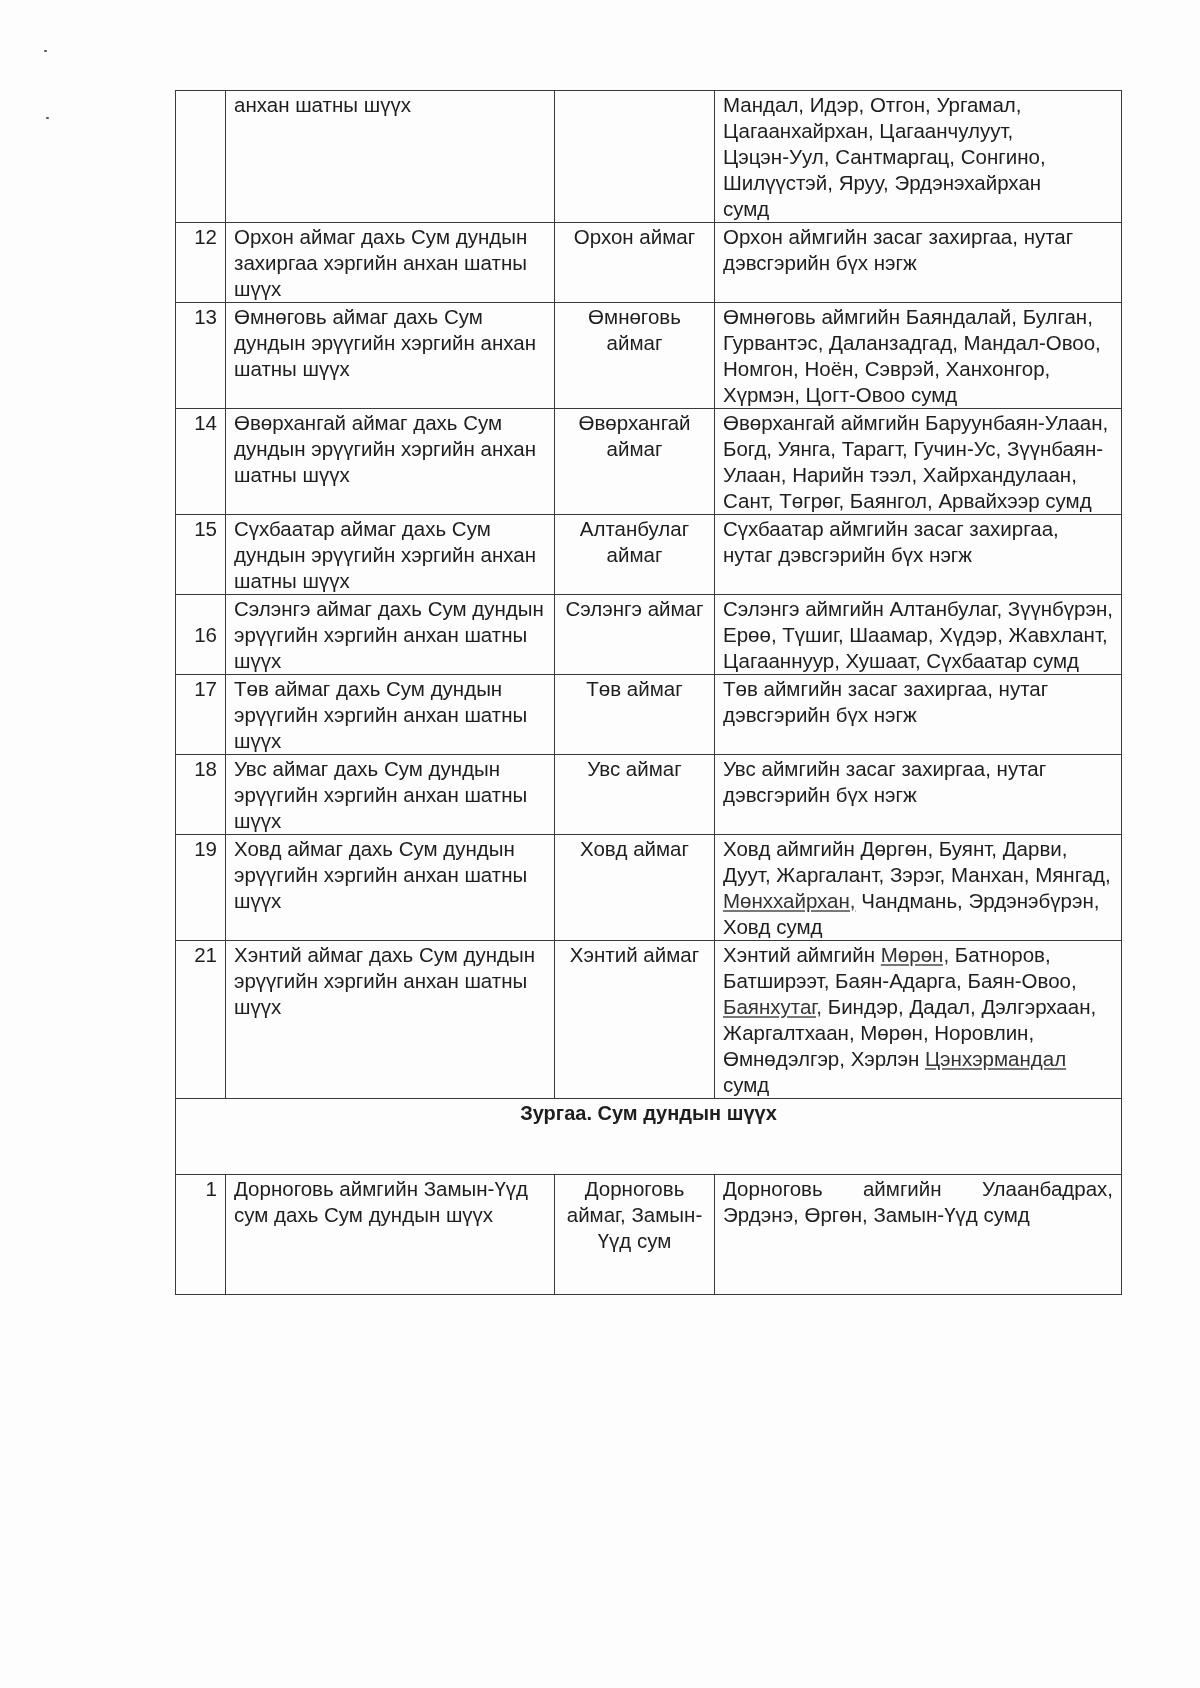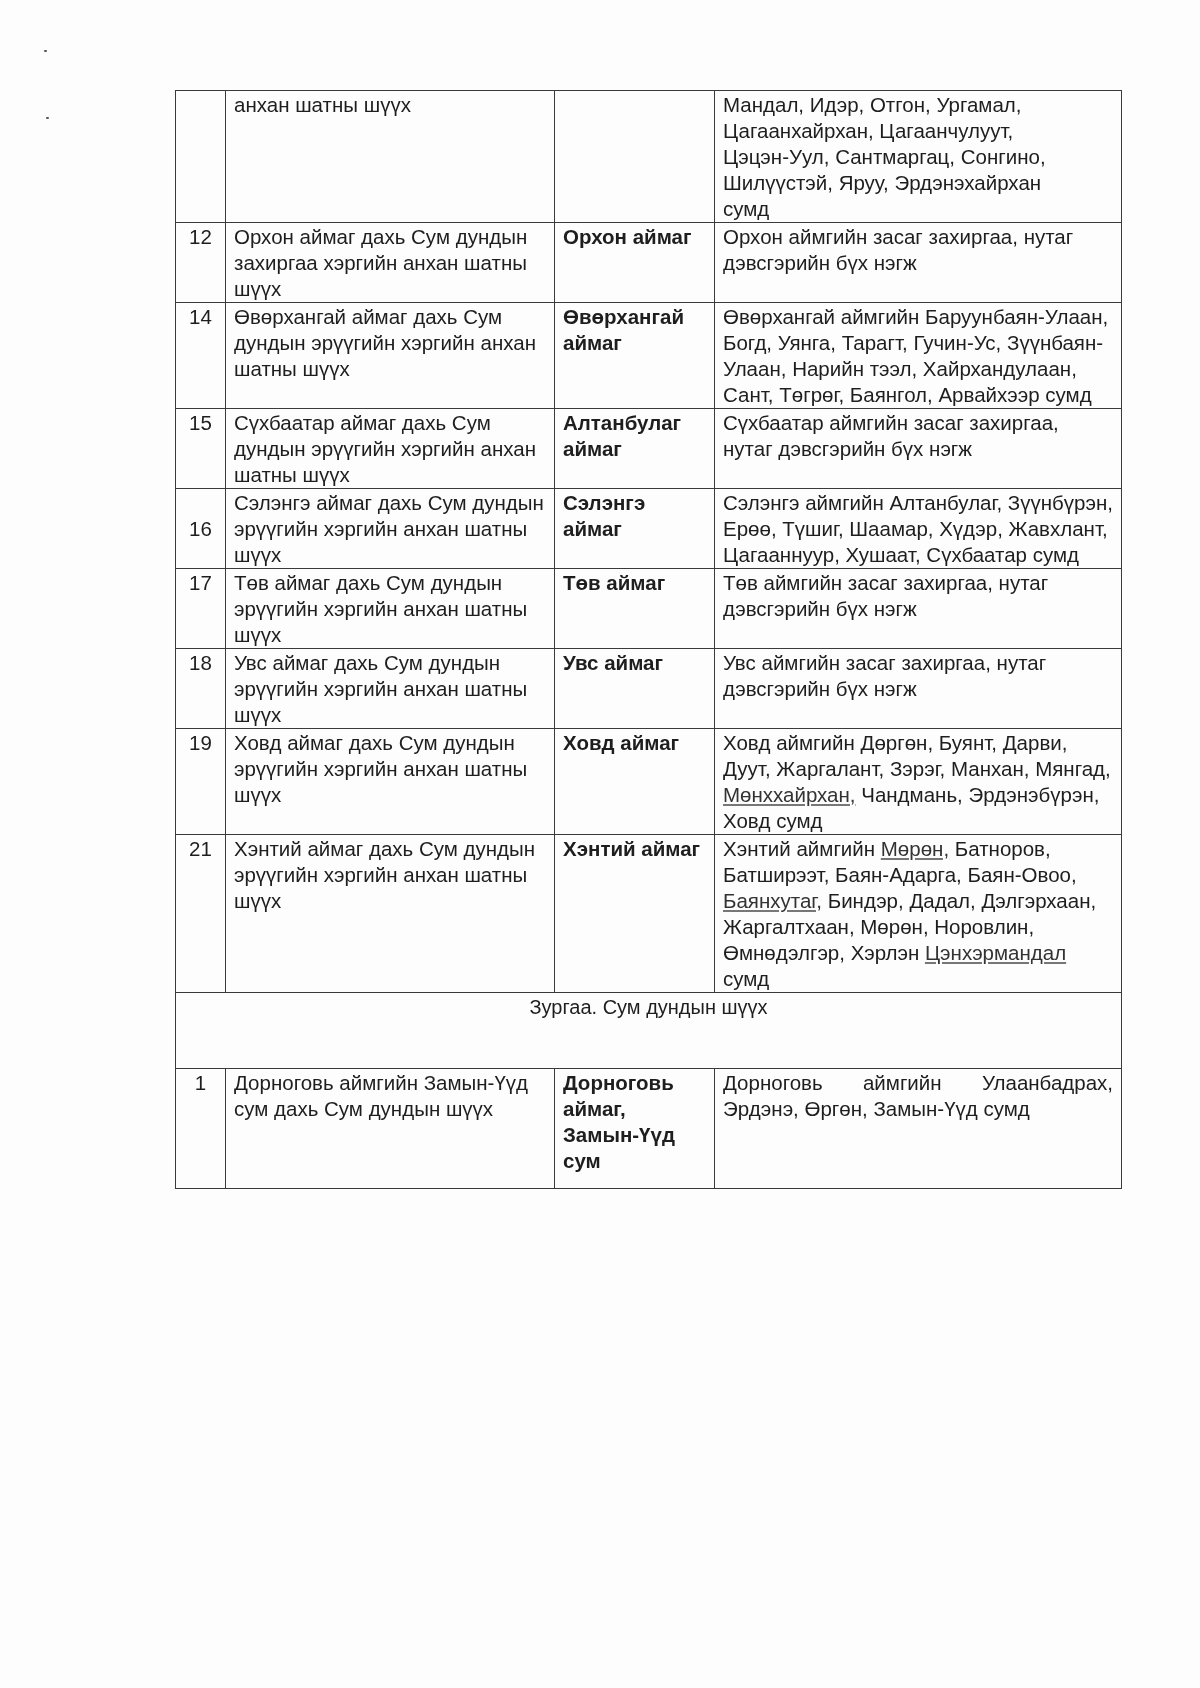--- a/index.html
+++ b/index.html
@@ -5,24 +5,24 @@
   html, body { margin: 0; padding: 0; background: #ffffff; }
   body { width: 1200px; height: 1688px; position: relative; overflow: hidden; font-family: "Liberation Sans", sans-serif; color: #1e1e1e; }
   .page { position: absolute; left: 0; top: 0; width: 1200px; height: 1688px; background: #fdfdfd; }
   .speck { position: absolute; width: 3px; height: 2px; background: #555; border-radius: 1px; }
   table.doc { position: absolute; left: 175px; top: 90px; width: 946px; border-collapse: collapse; table-layout: fixed; font-size: 20.5px; line-height: 26px; }
   table.doc td { border: 1.5px solid #3a3a3a; vertical-align: top; padding: 1px 8px 0 8px; }
   col.c-num { width: 50px; }
   col.c-name { width: 329px; }
   col.c-loc { width: 160px; }
   col.c-juris { width: 407px; }
-  td.num { text-align: center; padding: 1px 4px 0 4px; }
+  td.num { text-align: right; padding: 1px 4px 0 4px; }
   td.num.mid { vertical-align: middle; }
-  td.loc { text-align: left; padding-left: 4px; padding-right: 4px; font-weight: bold; }
-  td.section { text-align: center; vertical-align: middle; font-weight: normal; height: 74px; font-size: 20px; }
+  td.loc { text-align: center; padding-left: 4px; padding-right: 4px; }
+  td.section { text-align: center; vertical-align: middle; font-weight: bold; height: 74px; font-size: 20px; }
   .ul { text-decoration: underline; text-decoration-color: #777; color: #333; margin-top: 39px; }
   td.justify { text-align: justify; }
 </style>
 </head>
 <body>
 
 <div class="page">
   <div class="speck" style="left:44px;top:50px;"></div>
   <div class="speck" style="left:46px;top:117px;"></div>
 
@@ -44,20 +44,26 @@
           <div>Цэцэн-Уул, Сантмаргац, Сонгино,</div>
           <div>Шилүүстэй, Яруу, Эрдэнэхайрхан</div>
           <div>сумд</div>
         </td>
       </tr>
       <tr>
         <td class="num">12</td>
         <td>Орхон аймаг дахь Сум дундын захиргаа хэргийн анхан шатны шүүх</td>
         <td class="loc">Орхон аймаг</td>
         <td>Орхон аймгийн засаг захиргаа, нутаг дэвсгэрийн бүх нэгж</td>
+      </tr>
+      <tr>
+        <td class="num">13</td>
+        <td>Өмнөговь аймаг дахь  Сум дундын эрүүгийн хэргийн анхан шатны шүүх</td>
+        <td class="loc">Өмнөговь аймаг</td>
+        <td>Өмнөговь аймгийн Баяндалай, Булган, Гурвантэс, Даланзадгад, Мандал-Овоо, Номгон, Ноён, Сэврэй, Ханхонгор, Хүрмэн, Цогт-Овоо сумд</td>
       </tr>
       <tr>
         <td class="num">14</td>
         <td>Өвөрхангай аймаг дахь Сум дундын эрүүгийн хэргийн анхан шатны шүүх</td>
         <td class="loc">Өвөрхангай аймаг</td>
         <td>Өвөрхангай аймгийн Баруунбаян-Улаан, Богд, Уянга, Тарагт, Гучин-Ус, Зүүнбаян-Улаан, Нарийн тээл, Хайрхандулаан, Сант, Төгрөг, Баянгол, Арвайхээр сумд</td>
       </tr>
       <tr>
         <td class="num">15</td>
         <td>Сүхбаатар аймаг дахь Сум дундын эрүүгийн хэргийн анхан шатны шүүх</td>

